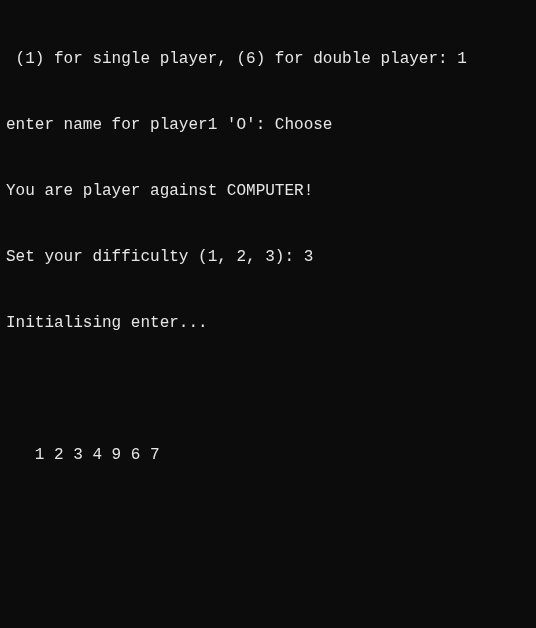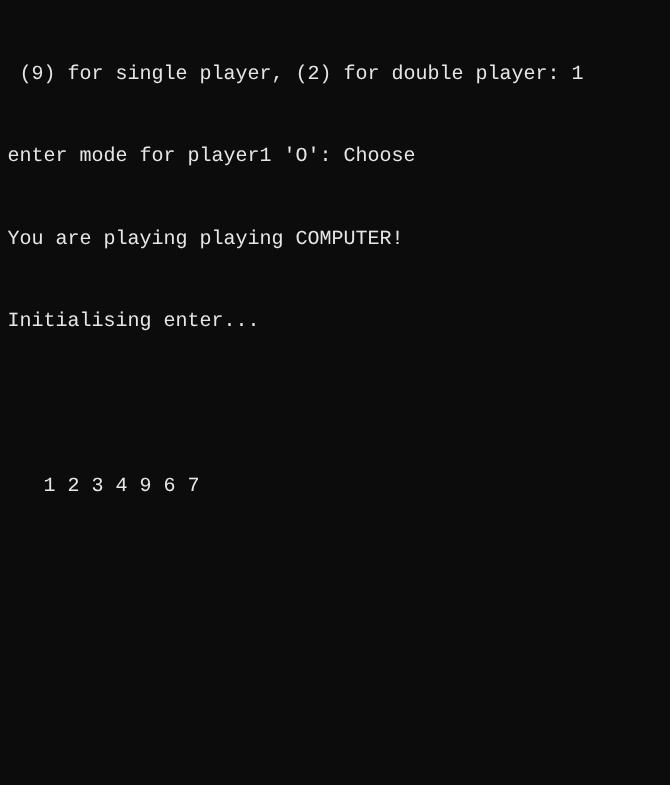--- a/index.html
+++ b/index.html
@@ -26,23 +26,24 @@
       display: inline;
     }
     .input-inline {
       display: inline;
     }
   </style>
 </head>
 <body>
 
 <div class="terminal">
-  <div><span class="prompt-line"> (9) for single player, (2) for double player: </span><span class="input-inline">1</span></div>
-  <div><span class="prompt-line">enter mode for player1 'O': </span><span class="input-inline">Choose</span></div>
-  <div class="line">You are playing playing COMPUTER!</div>
+  <div><span class="prompt-line"> (1) for single player, (6) for double player: </span><span class="input-inline">1</span></div>
+  <div><span class="prompt-line">enter name for player1 'O': </span><span class="input-inline">Choose</span></div>
+  <div class="line">You are player against COMPUTER!</div>
+  <div><span class="prompt-line">Set your difficulty (1, 2, 3): </span><span class="input-inline">3</span></div>
   <div class="line">Initialising enter...</div>
   <div class="line"> </div>
   <div class="line">   1 2 3 4 9 6 7</div>
   
   
   
   
   
   
   

